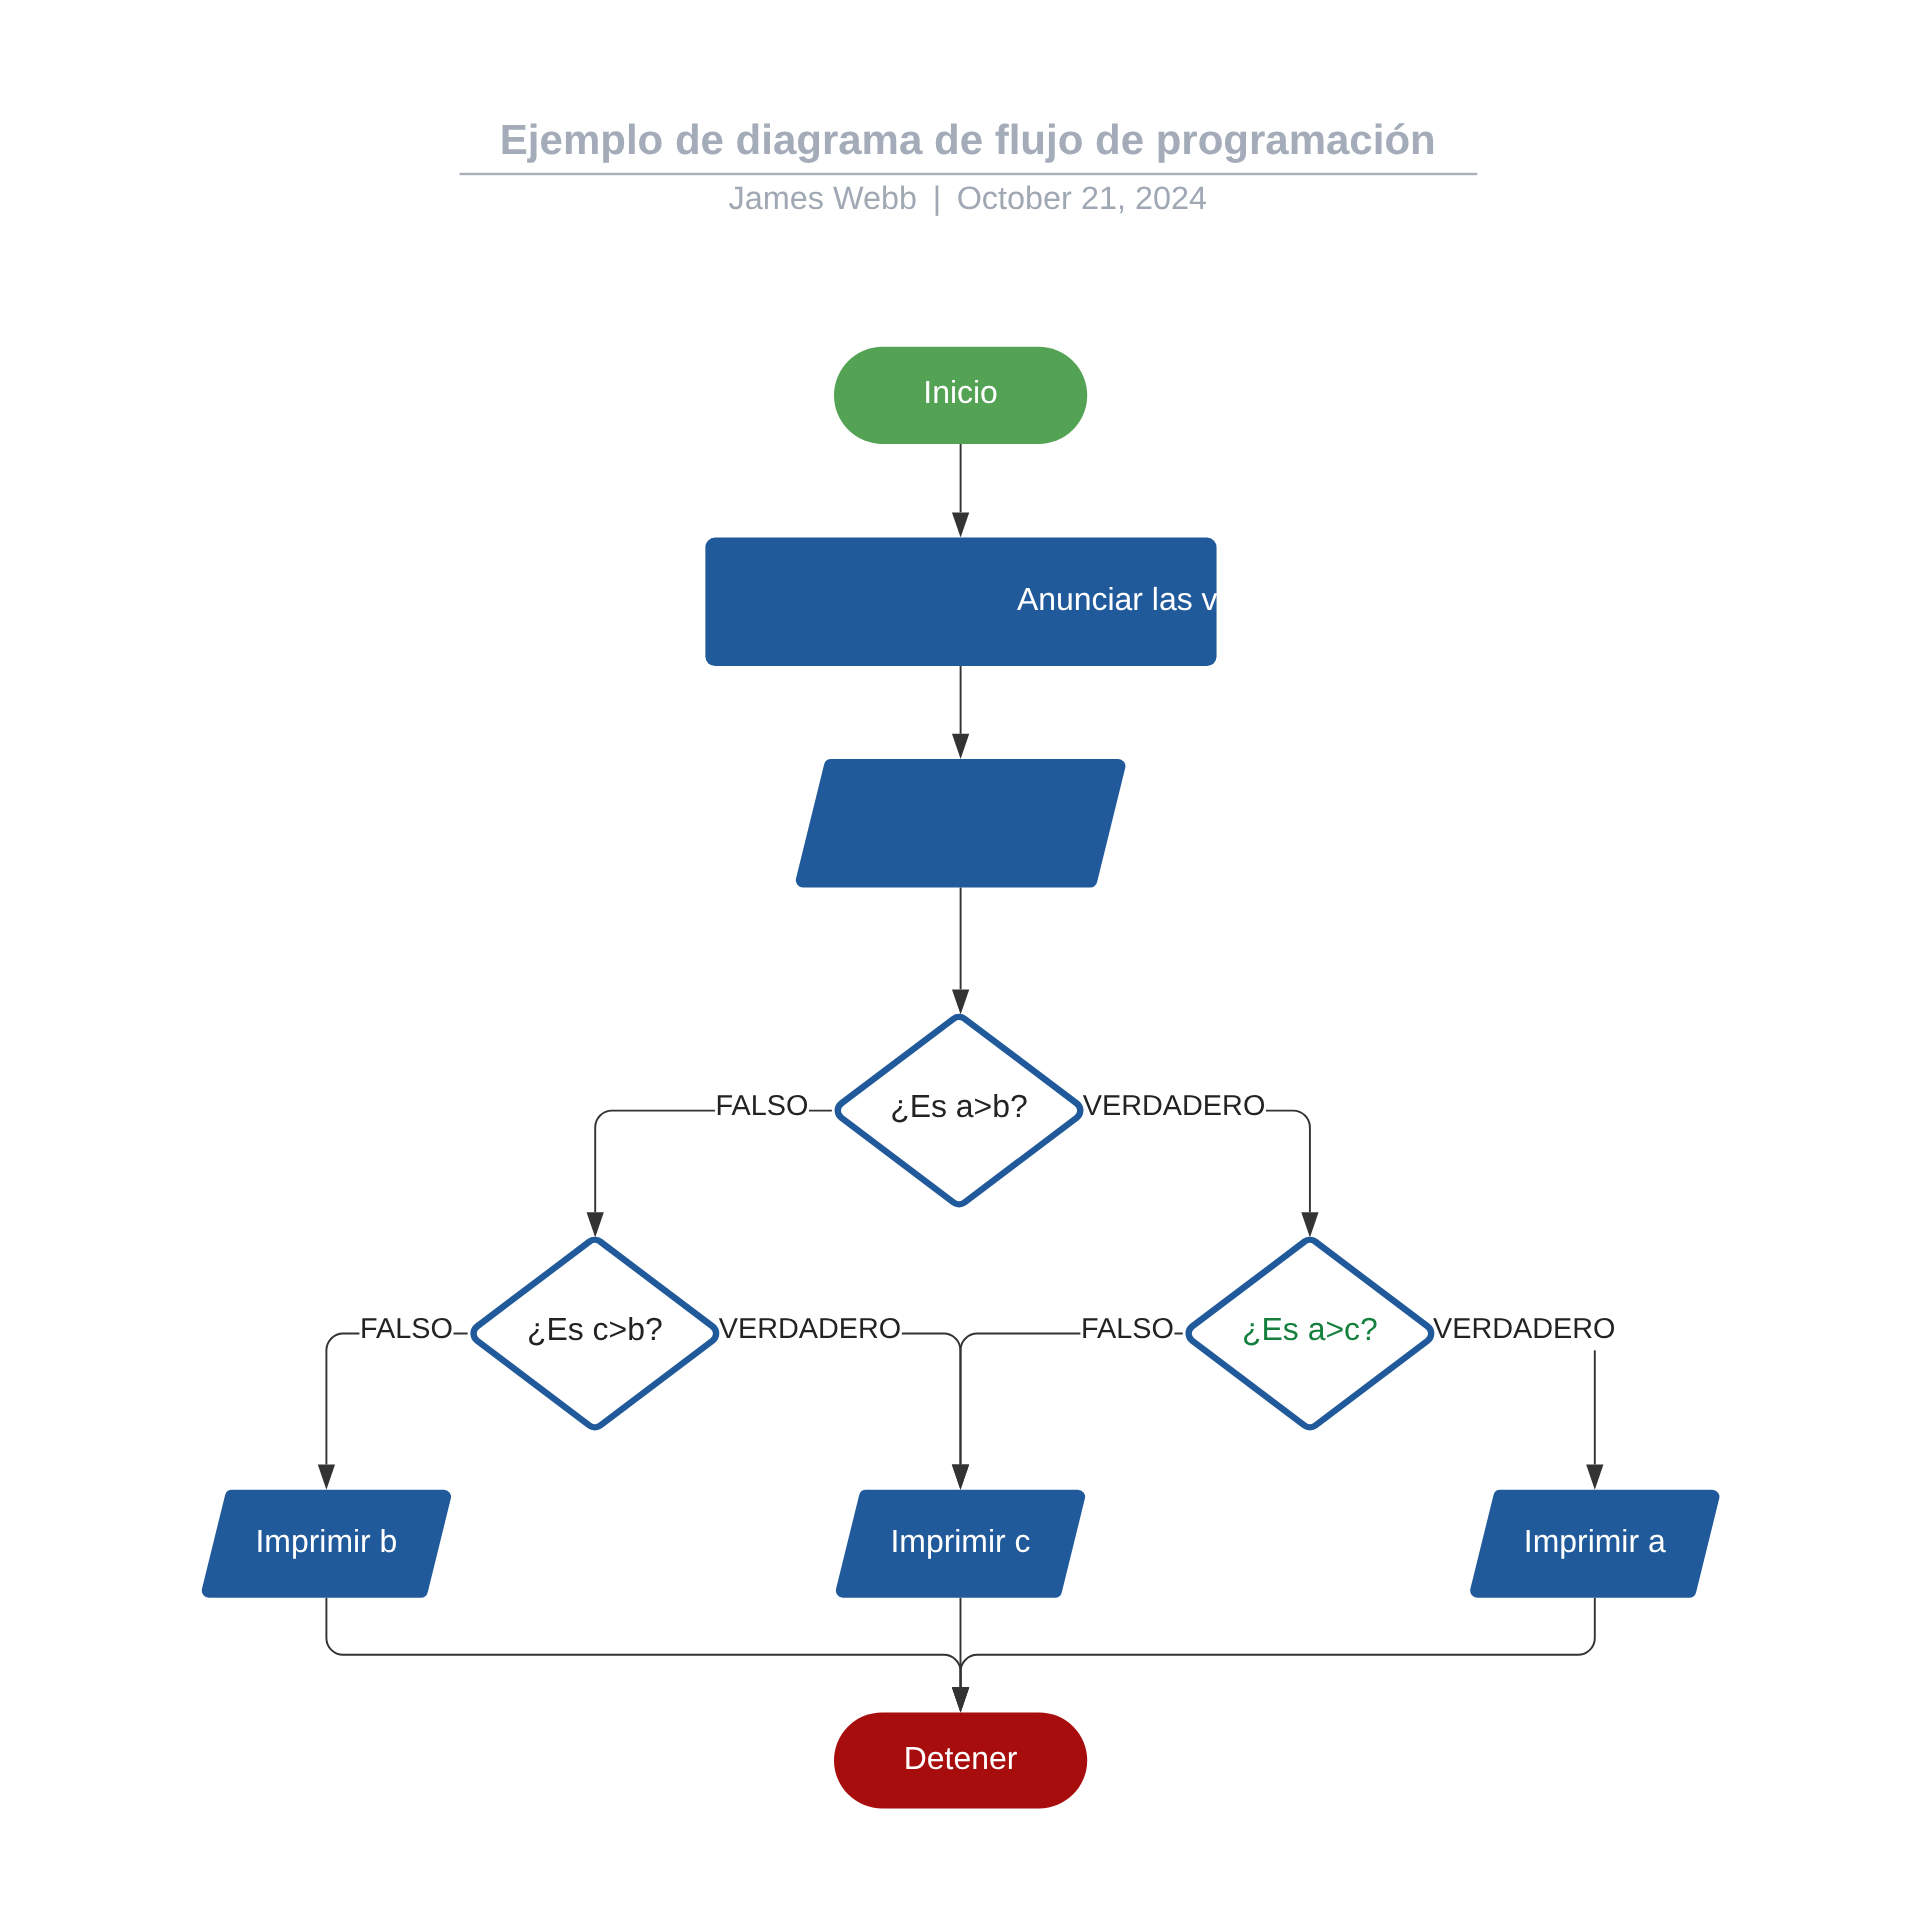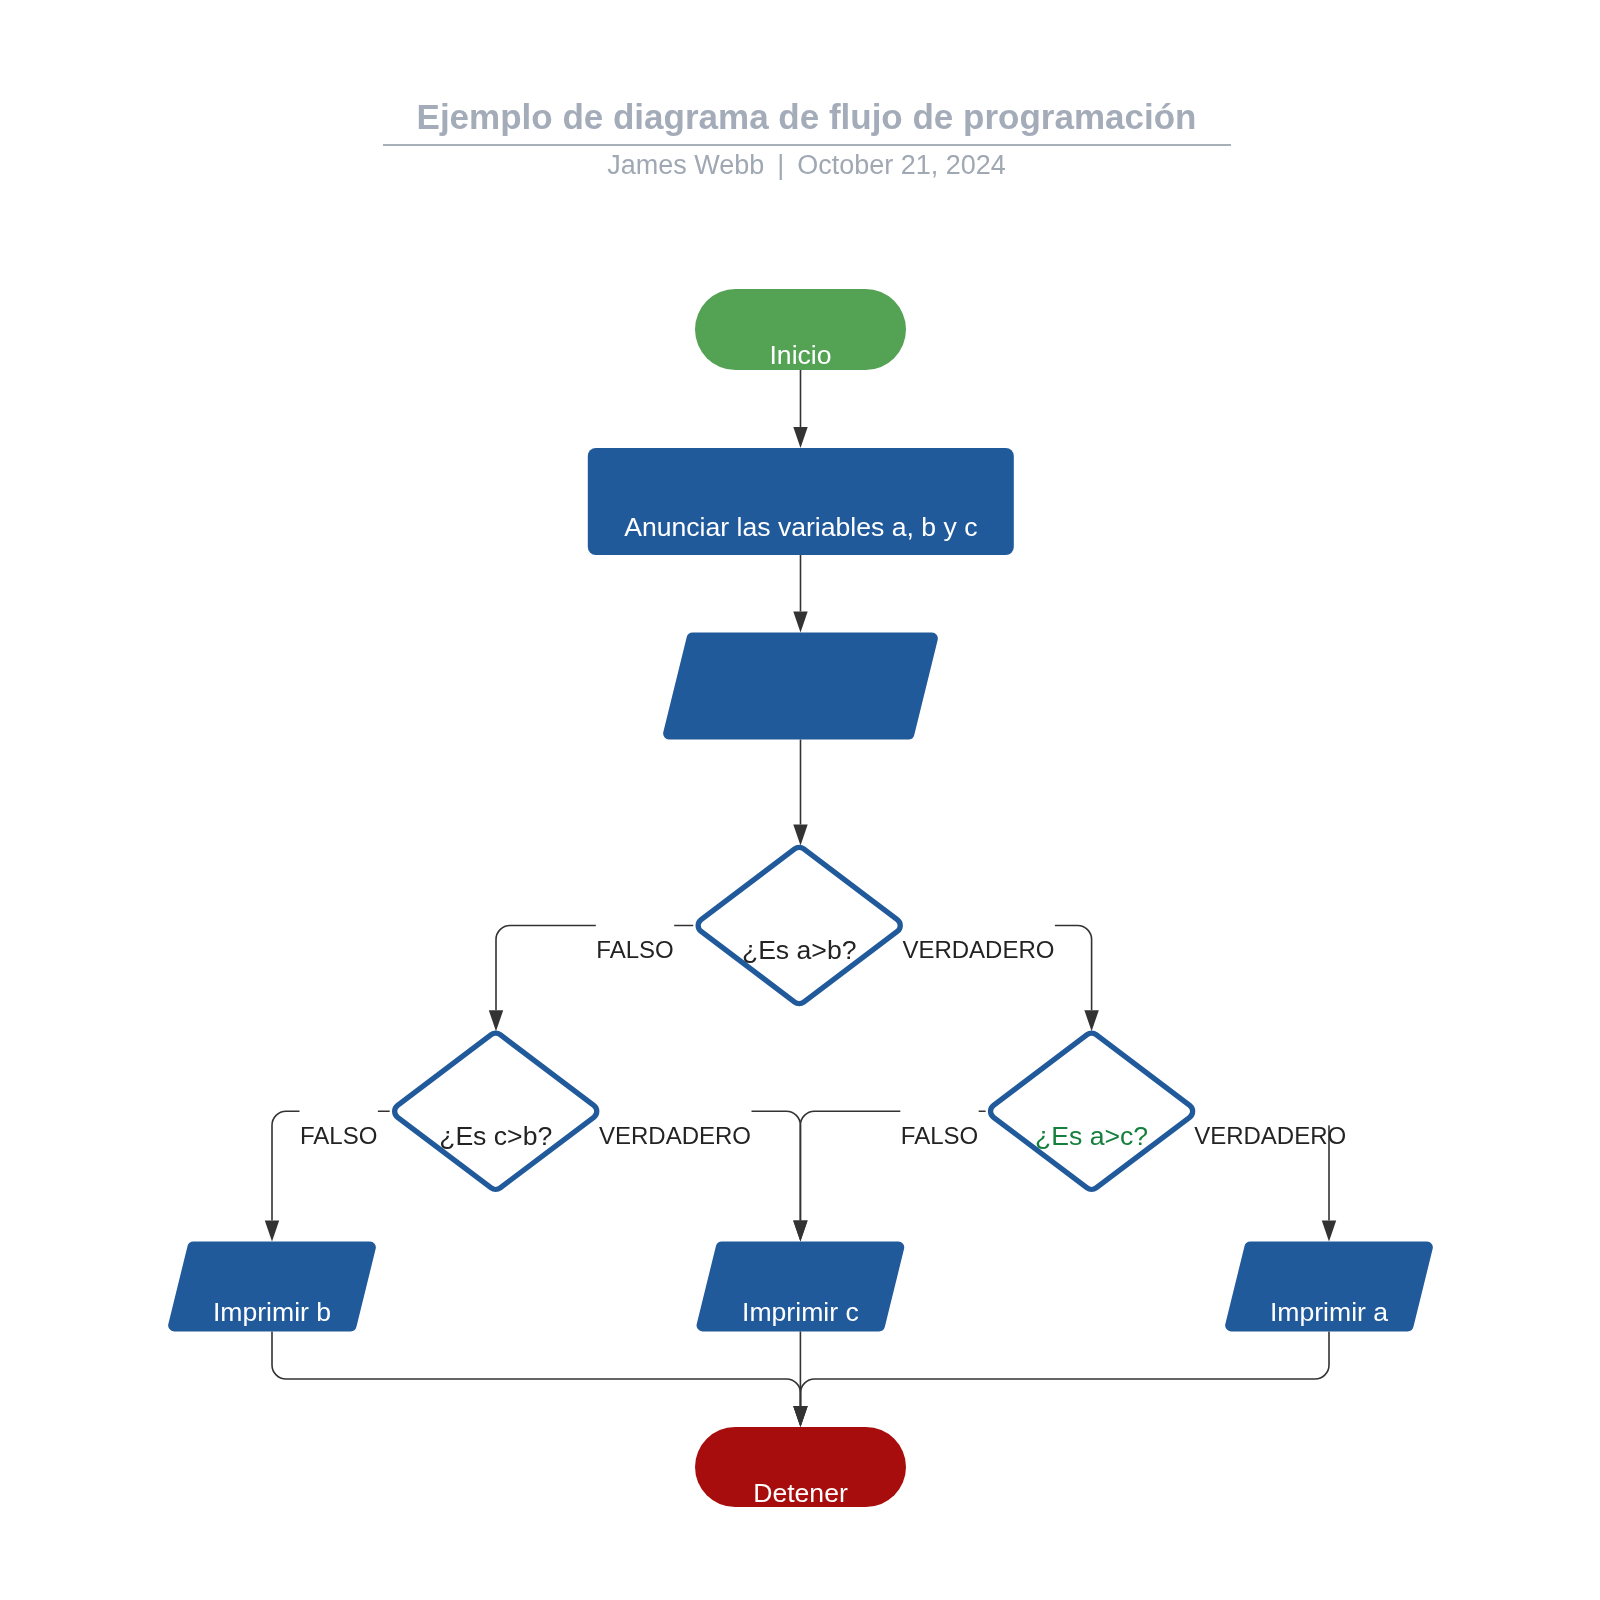--- a/index.html
+++ b/index.html
@@ -10,21 +10,21 @@
     font-size:35px;font-weight:bold;color:var(--c-title,#a3acb8);line-height:42px;white-space:nowrap;}
   #title-rule{position:absolute;left:383px;top:143.8px;width:848px;height:1.9px;background:var(--c-rule,#a9afb9);}
   #doc-subtitle{opacity:0.999;position:absolute;left:382px;top:152px;width:849px;text-align:center;
     font-size:27px;color:var(--c-subtitle,#a0a8b4);line-height:26px;white-space:nowrap;}
   #doc-subtitle .sep{padding:0 13px;}
   #flow{position:absolute;left:0;top:0;}
   .node-label{font-size:26.6px;}
   .edge-label{font-size:24px;}
   #labels{position:absolute;left:0;top:0;width:1600px;height:1600px;opacity:0.999;}
   .lbl{position:absolute;width:800px;height:34px;line-height:34px;text-align:center;
-       white-space:nowrap;font-family:"Liberation Sans",sans-serif;margin-top:28px;}
+       white-space:nowrap;font-family:"Liberation Sans",sans-serif;}
   .edge-path{fill:none;stroke:var(--c-edge,#333333);stroke-width:1.6;}
 </style>
 </head>
 <body>
 
 <div id="stage">
   <div id="doc-title">Ejemplo de diagrama de flujo de programación</div>
   <div id="title-rule"></div>
   <div id="doc-subtitle">
     <span>James Webb</span><span class="sep">|</span><span>October 21, 2024</span>
@@ -92,21 +92,21 @@
         <g>
           <path d="M1244.55,1245.96 A6,6 0 0 1 1250.38,1241.40L1426.84,1241.40 A6,6 0 0 1 1432.67,1248.84L1413.45,1326.84 A6,6 0 0 1 1407.62,1331.40L1231.16,1331.40 A6,6 0 0 1 1225.33,1323.96 Z" fill="#215a9b" stroke="none" stroke-width="0" stroke-linejoin="round"></path>
         </g>
         <g>
           <path d="M735,1427 H866 A40,40 0 0 1 906,1467 V1467 A40,40 0 0 1 866,1507 H735 A40,40 0 0 1 695,1467 V1467 A40,40 0 0 1 735,1427 Z" fill="#a80d0d" stroke="none" stroke-width="0" stroke-linejoin="round"></path>
         </g>
       </g>
     </svg>
   <div id="labels">
       <div class="lbl node-label" style="left: 400.5px; top: 310px; color: rgb(255, 255, 255);">Inicio</div>
-      <div class="lbl node-label" style="left: 400.8px; top: 482px; color: rgb(255, 255, 255);">Anunciar las variables a, b y c</div>
+      <div class="lbl node-label" style="left: 400.8px; top: 482px; color: rgb(255, 255, 255); text-align: right;">Anunciar las variables a, b y c</div>
       <div class="lbl node-label" style="left: 399.2px; top: 904.9px; color: rgb(35, 35, 35);">¿Es a&gt;b?</div>
       <div class="lbl node-label" style="left: 95.7px; top: 1090.7px; color: rgb(35, 35, 35);">¿Es c&gt;b?</div>
       <div class="lbl node-label" style="left: 691.6px; top: 1090.7px; color: #15803d;">¿Es a&gt;c?</div>
       <div class="lbl node-label" style="left: -128px; top: 1266.9px; color: rgb(255, 255, 255);">Imprimir b</div>
       <div class="lbl node-label" style="left: 400.4px; top: 1266.9px; color: rgb(255, 255, 255);">Imprimir c</div>
       <div class="lbl node-label" style="left: 929px; top: 1266.9px; color: rgb(255, 255, 255);">Imprimir a</div>
       <div class="lbl node-label" style="left: 400.5px; top: 1447.5px; color: rgb(255, 255, 255);">Detener</div>
       <div class="lbl edge-label" style="left: 235px; top: 905.1px; color: rgb(35, 35, 35);">FALSO</div>
       <div class="lbl edge-label" style="left: 578.4px; top: 905.1px; color: rgb(35, 35, 35);">VERDADERO</div>
       <div class="lbl edge-label" style="left: -61.3px; top: 1090.9px; color: rgb(35, 35, 35);">FALSO</div>

